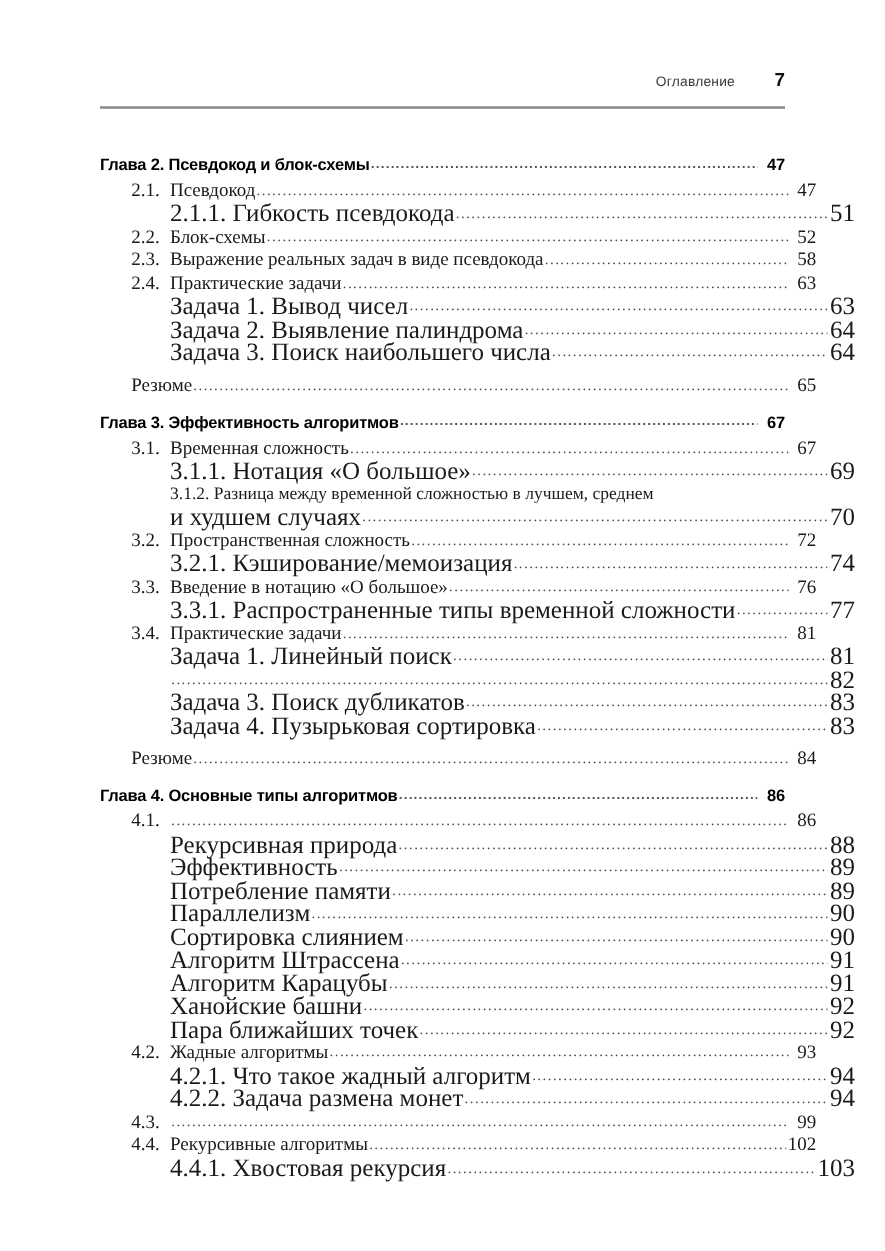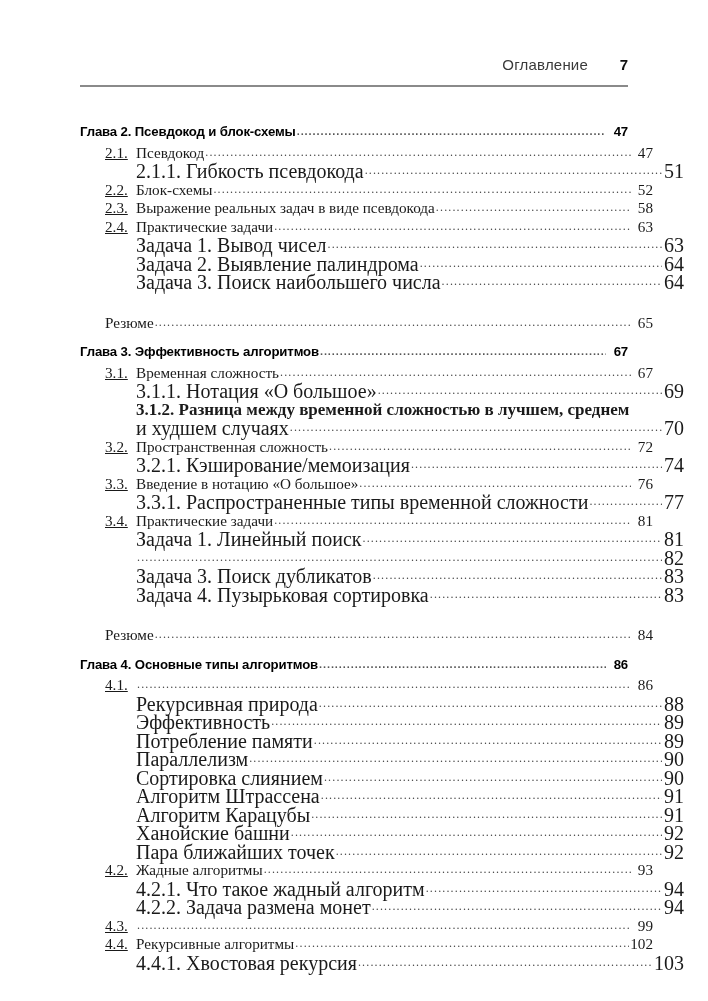--- a/index.html
+++ b/index.html
@@ -30,21 +30,21 @@
     left: 80px;
     top: 56px;
     width: 548px;
     height: 22px;
     display: flex;
     align-items: baseline;
     justify-content: flex-end;
   }
   .runhead-title {
     font-family: "Liberation Sans", "DejaVu Sans", sans-serif;
-    font-size: 15px;
+    font-size: 11px;
     letter-spacing: .2px;
     color: #3a3a3a;
     margin-right: 26px;
   }
   .runhead-folio {
     font-family: "Liberation Sans", "DejaVu Sans", sans-serif;
     font-size: 15px;
     font-weight: bold;
     color: #111111;
     min-width: 14px;
@@ -122,43 +122,41 @@
   }
 
   
   .lv2 {
     font-size: 15.2px;
     padding-left: 25px;
   }
   .lv2 .num {
     display: inline-block;
     width: 31px;
-    text-decoration: underline;
   }
 
   
   .lv3 {
     font-size: 20px;
     padding-left: 56px;
   }
 
   
   .lv-resume {
     font-size: 15.2px;
     padding-left: 25px;
-    margin-top: 22px;
+    margin-top: 8px;
   }
 
   
   .wrapline {
-    font-size: 17px;
+    font-size: 14px;
     padding-left: 56px;
     line-height: 18.5px;
     white-space: pre;
-    font-weight: bold;
   }
 </style>
 </head>
 <body>
 
 <div class="page">
 
   <div class="runhead">
     <span class="runhead-title">Оглавление</span>
     <span class="runhead-folio">7</span>

